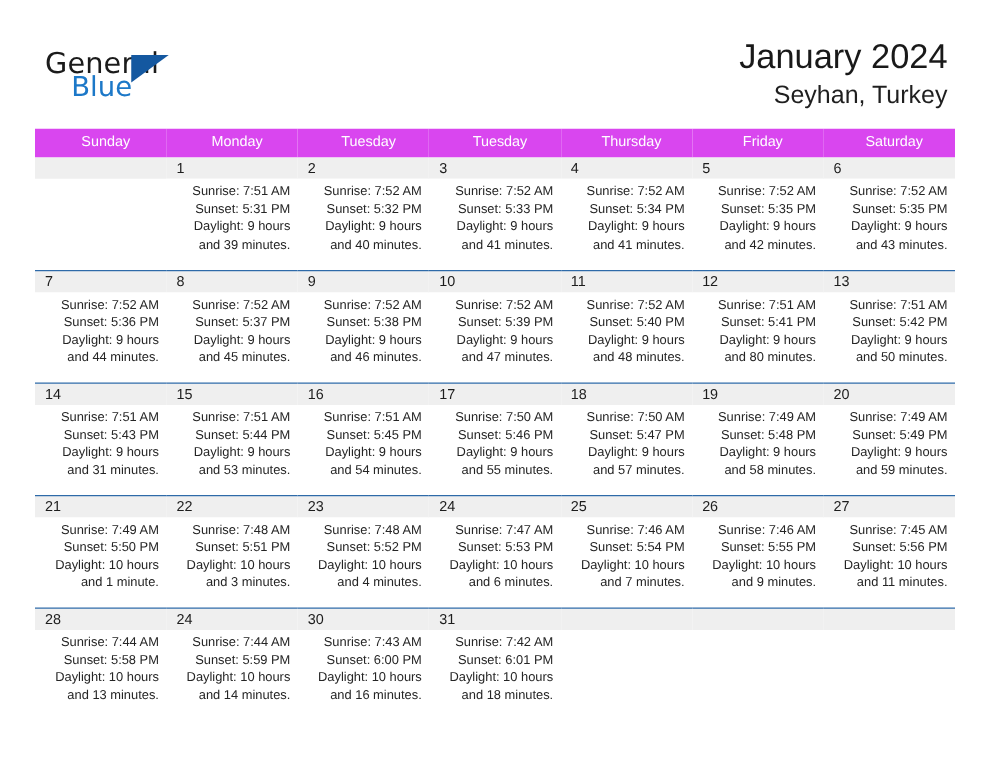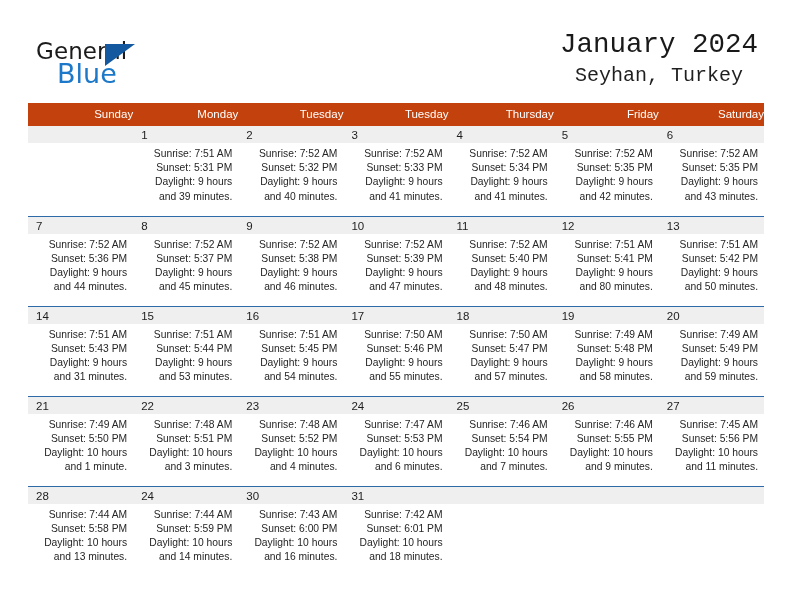--- a/index.html
+++ b/index.html
@@ -36,40 +36,39 @@
     left: 0; top: 0;
     font-size: 23px;
     letter-spacing: 0.1px;
     color: #1b1b1b;
     font-family: "DejaVu Sans", sans-serif;
     font-weight: 400;
   }
   .logo-blue {
     position: absolute;
     left: 21px; top: 20px;
-    font-size: 27px;
+    font-size: 22px;
     color: #1c78c8;
     font-family: "DejaVu Sans", sans-serif;
     font-weight: 400;
   }
   .logo-tri {
     position: absolute;
     left: 69px;
     top: 6px;
     width: 0; height: 0;
     border-left: 30px solid #1458a0;
     border-bottom: 22px solid transparent;
   }
 
   .title-block {
     position: absolute;
     right: 34px;
     top: 28px;
-    text-align: center;
-    font-family: Liberation Mono, monospace;
+    text-align: right;
   }
   .cal-title {
     font-size: 27.5px;
     color: #191919;
     font-weight: 400;
     line-height: 34px;
     white-space: nowrap;
   }
   .cal-sub {
     font-size: 20px;
@@ -86,25 +85,25 @@
     left: 28px;
     top: 103px;
     width: 736px;
   }
   table.cal {
     width: 736px;
     border-collapse: collapse;
     table-layout: fixed;
   }
   table.cal th {
-    background: #c2410c;
+    background: #d946ef;
     color: #ffffff;
     font-size: 11.5px;
     font-weight: 400;
-    text-align: right;
+    text-align: center;
     padding: 5px 0 6px 8px;
     height: 22px;
     line-height: 12px;
   }
   td.daycell {
     vertical-align: top;
     padding: 0;
     border-top: 1.6px solid #2e6aa8;
     height: 90px;
   }

